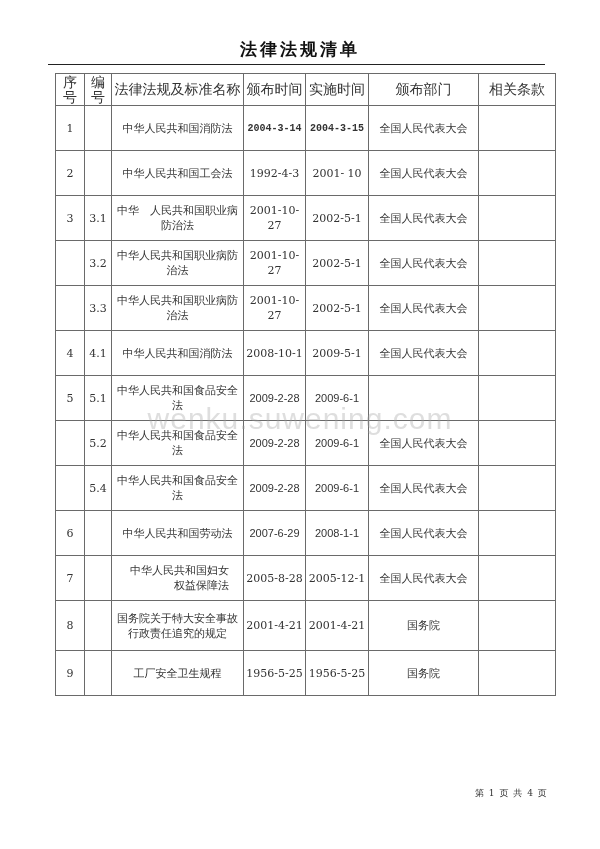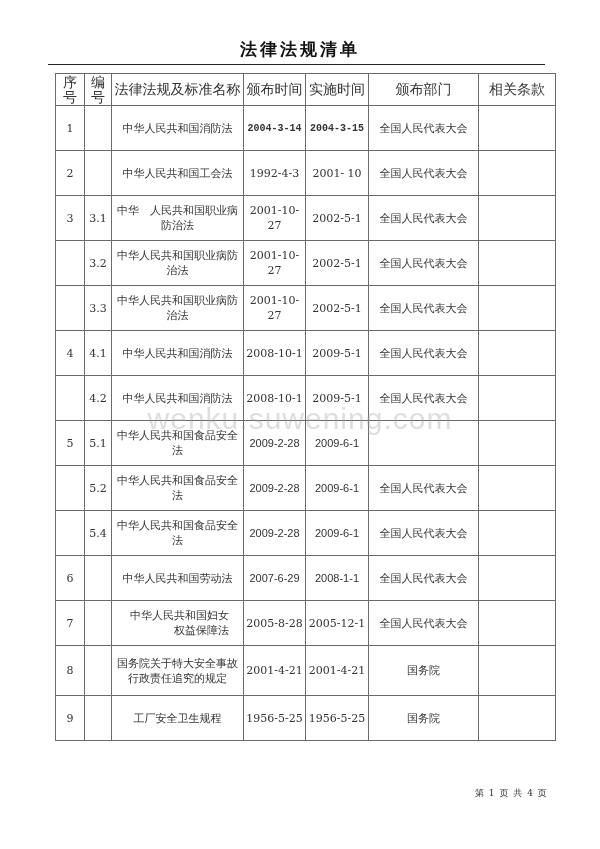--- a/index.html
+++ b/index.html
@@ -99,29 +99,20 @@
     <tr class="r">
       <td>4</td>
       <td>4.1</td>
       <td class="name">中华人民共和国消防法</td>
       <td>2008-10-1</td>
       <td>2009-5-1</td>
       <td>全国人民代表大会</td>
       <td></td>
     </tr>
     <tr class="r">
-      <td></td>
-      <td>4.2</td>
-      <td class="name">中华人民共和国消防法</td>
-      <td>2008-10-1</td>
-      <td>2009-5-1</td>
-      <td>全国人民代表大会</td>
-      <td></td>
-    </tr>
-    <tr class="r">
       <td>5</td>
       <td>5.1</td>
       <td class="name">中华人民共和国食品安全法</td>
       <td class="sans">2009-2-28</td>
       <td class="sans">2009-6-1</td>
       <td></td>
       <td></td>
     </tr>
     <tr class="r">
       <td></td>

